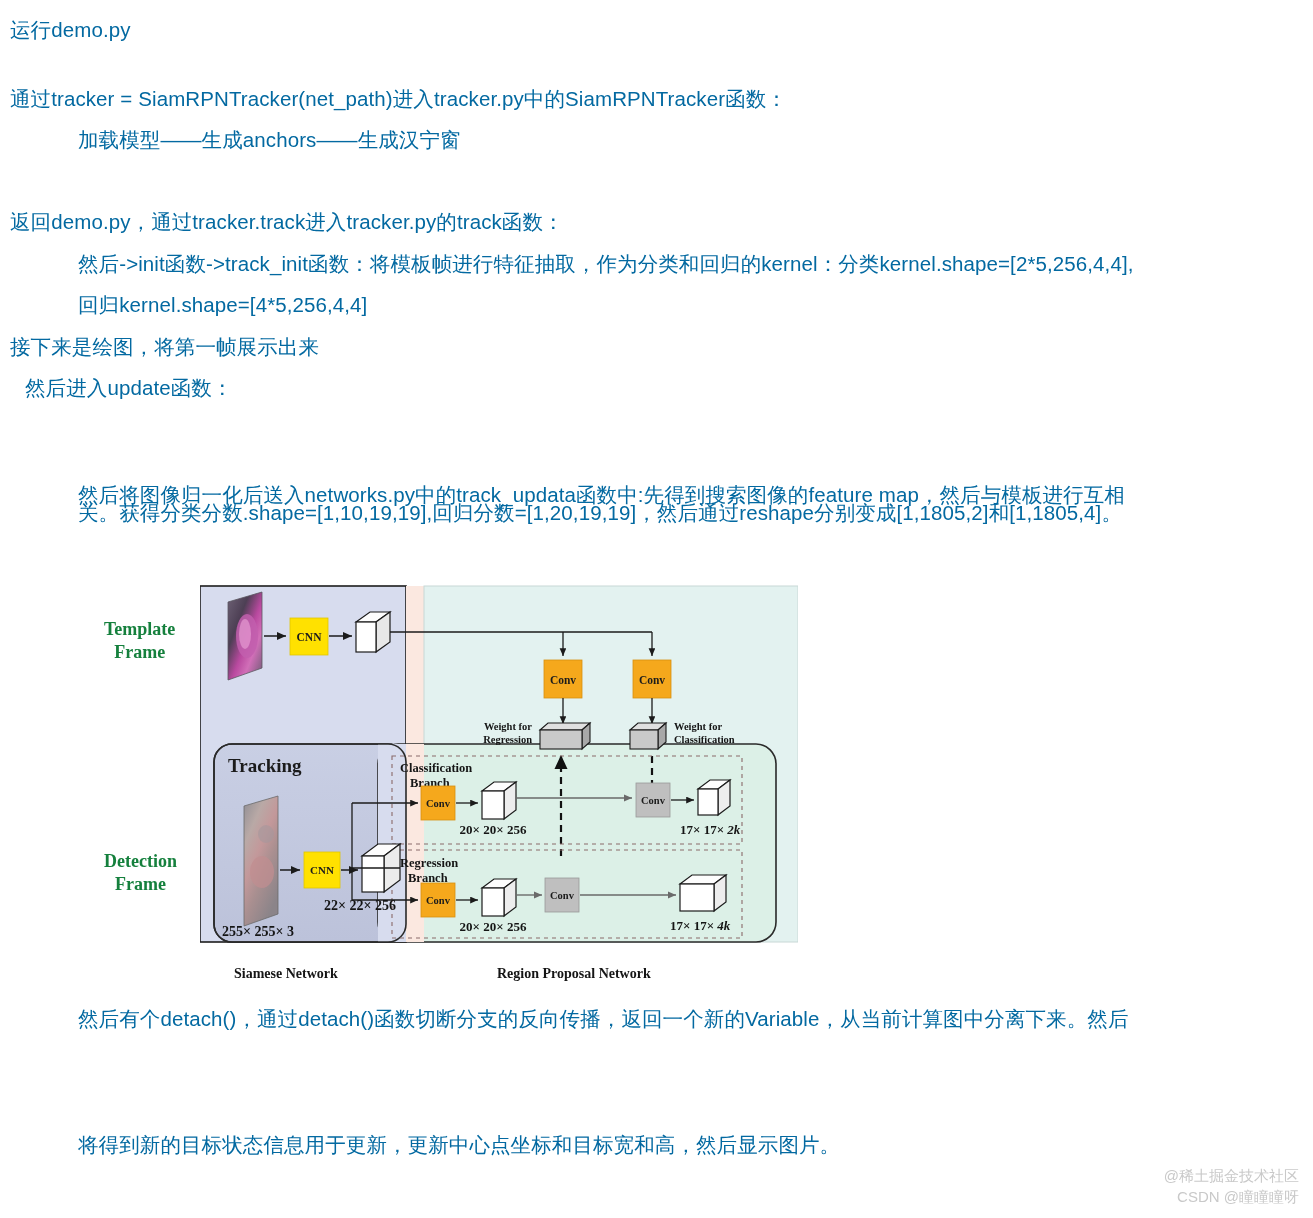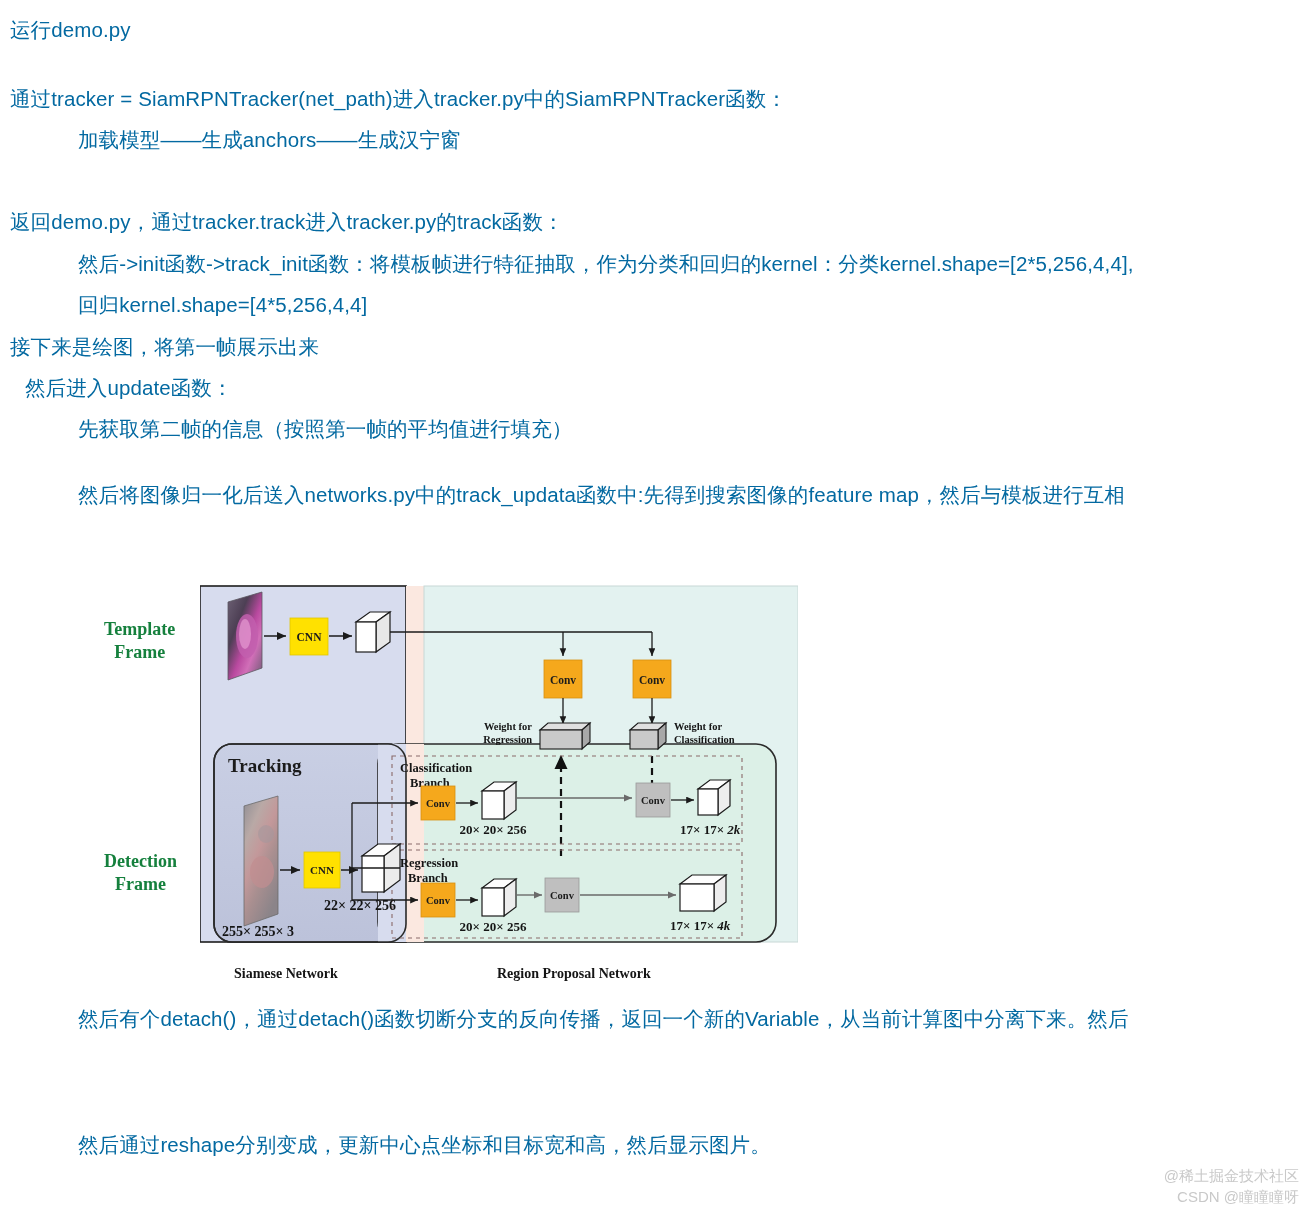--- a/index.html
+++ b/index.html
@@ -88,25 +88,25 @@
 <div class="doc">
 
   <div class="para flush" style="left:10px;  top:20px;">运行demo.py</div>
   <div class="para flush" style="left:10px;  top:89px;">通过tracker = SiamRPNTracker(net_path)进入tracker.py中的SiamRPNTracker函数：</div>
   <div class="para indent1" style="left:78px;  top:130px;">加载模型——生成anchors——生成汉宁窗</div>
   <div class="para flush" style="left:10px;  top:212px;text-align:center;">返回demo.py，通过tracker.track进入tracker.py的track函数：</div>
   <div class="para indent1" style="left:78px;  top:254px;">然后-&gt;init函数-&gt;track_init函数：将模板帧进行特征抽取，作为分类和回归的kernel：分类kernel.shape=[2*5,256,4,4],</div>
   <div class="para indent1" style="left:78px;  top:295px;">回归kernel.shape=[4*5,256,4,4]</div>
   <div class="para flush" style="left:10px;  top:337px;">接下来是绘图，将第一帧展示出来</div>
   <div class="para flush" style="left:6px;  top:378px;margin-left:19px;">然后进入update函数：</div>
-  <div class="para indent1" style="left:78px;  top:419px;">先获取第二帧的信息（按照第一帧的平均值进行填充）</div>
   <div class="para indent1" style="left:78px;  top:461px;margin-top:24px;">然后将图像归一化后送入networks.py中的track_updata函数中:先得到搜索图像的feature map，然后与模板进行互相</div>
+  <div class="para indent1" style="left:78px;  top:503px;">关。获得分类分数.shape=[1,10,19,19],回归分数=[1,20,19,19]，然后通过reshape分别变成[1,1805,2]和[1,1805,4]。</div>
 
   <div class="para indent1" style="left:78px;  top:1009px;"> 然后有个detach()，通过detach()函数切断分支的反向传播，返回一个新的Variable，从当前计算图中分离下来。然后</div>
-  <div class="para indent1" style="left:78px;  top:1135px;">然后通过reshape分别变成，更新中心点坐标和目标宽和高，然后显示图片。</div>
+  <div class="para indent1" style="left:78px;  top:1135px;">将得到新的目标状态信息用于更新，更新中心点坐标和目标宽和高，然后显示图片。</div>
 
   <div class="sidelabel" id="lbl-template">
     <div>Template</div>
     <div>Frame</div>
   </div>
   <div class="sidelabel" id="lbl-detection">
     <div>Detection</div>
     <div>Frame</div>
   </div>
 

